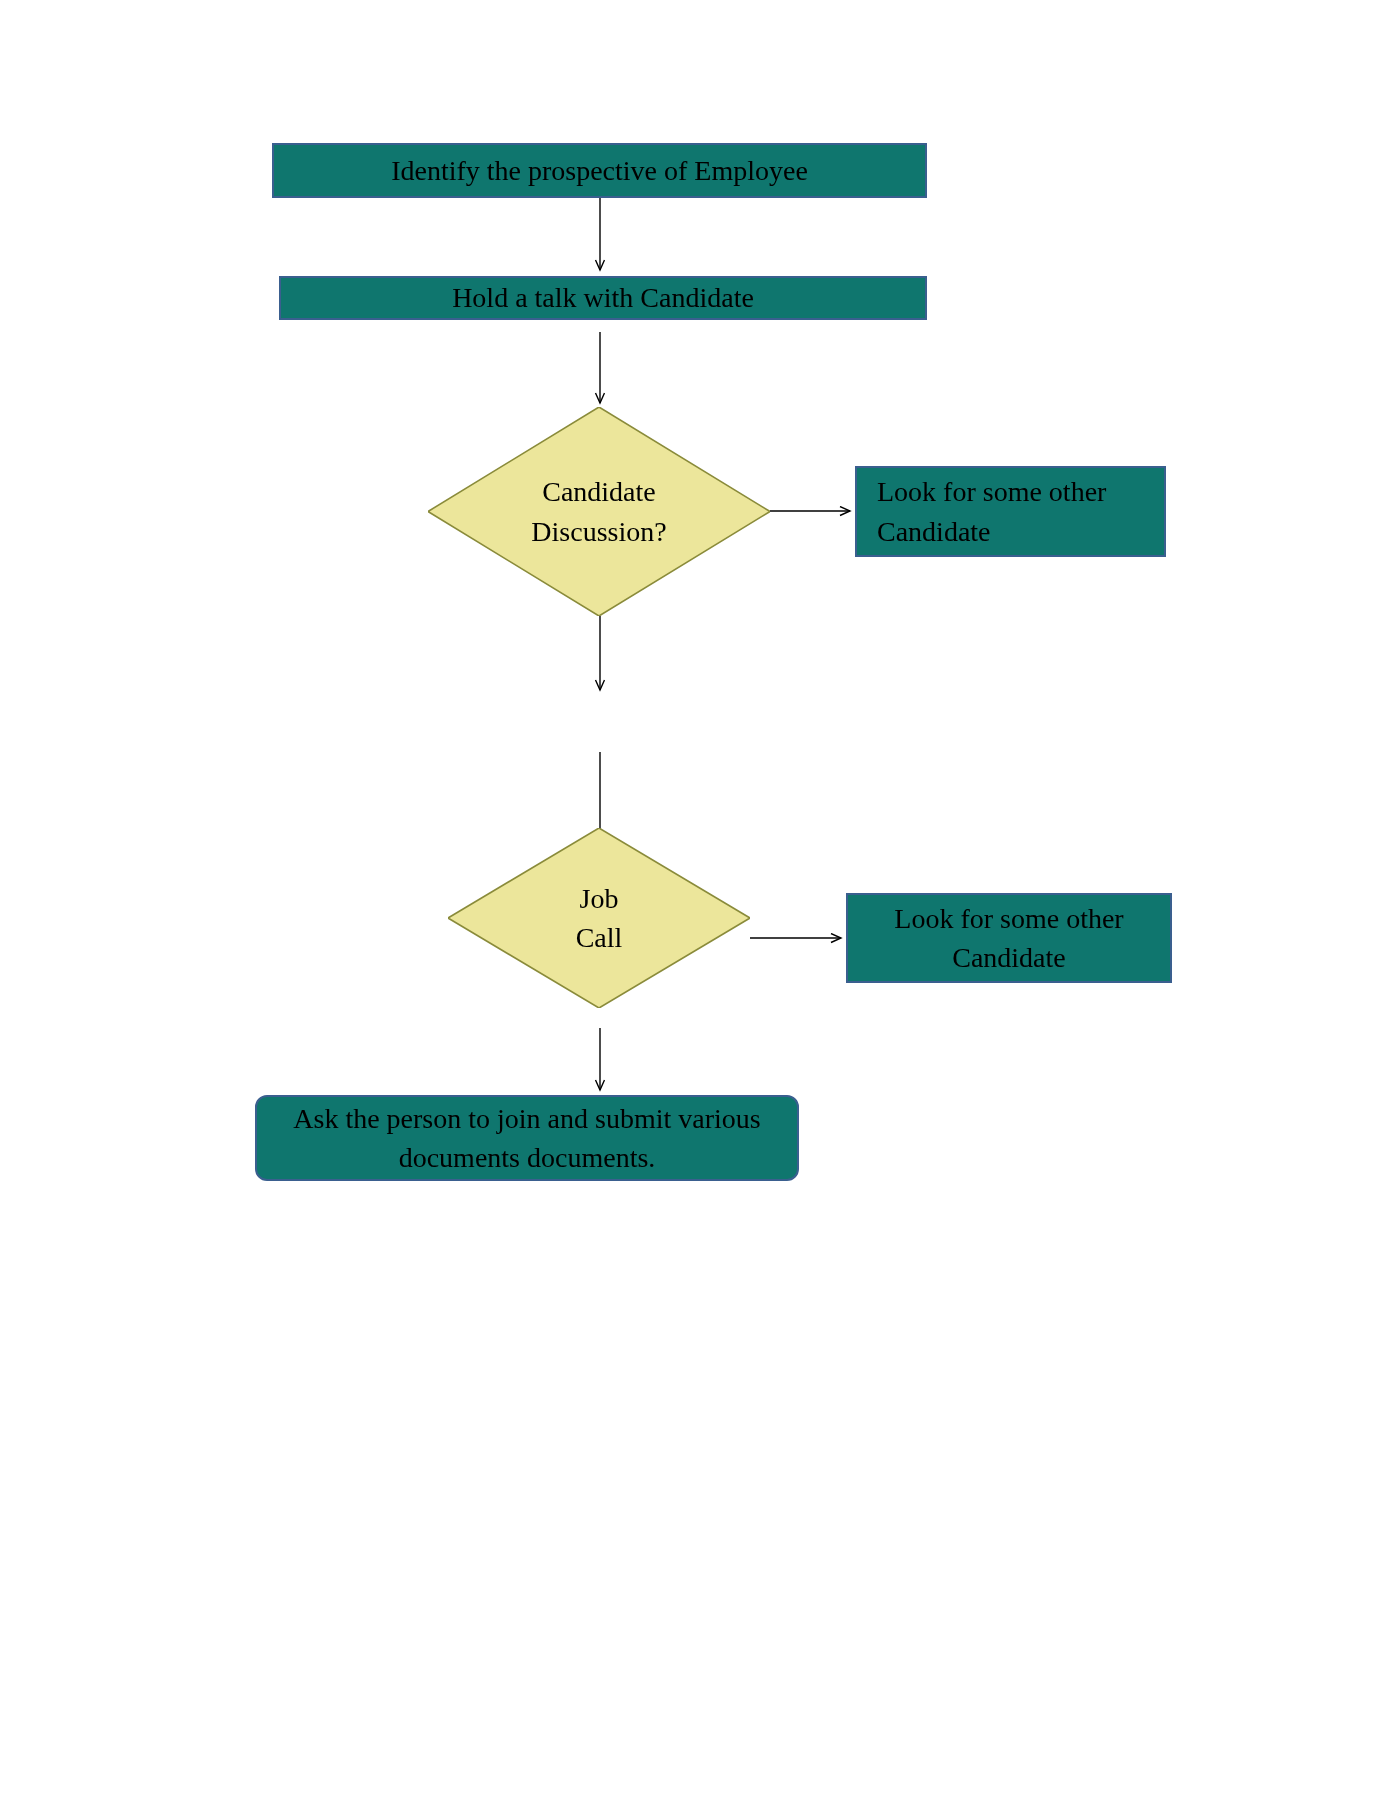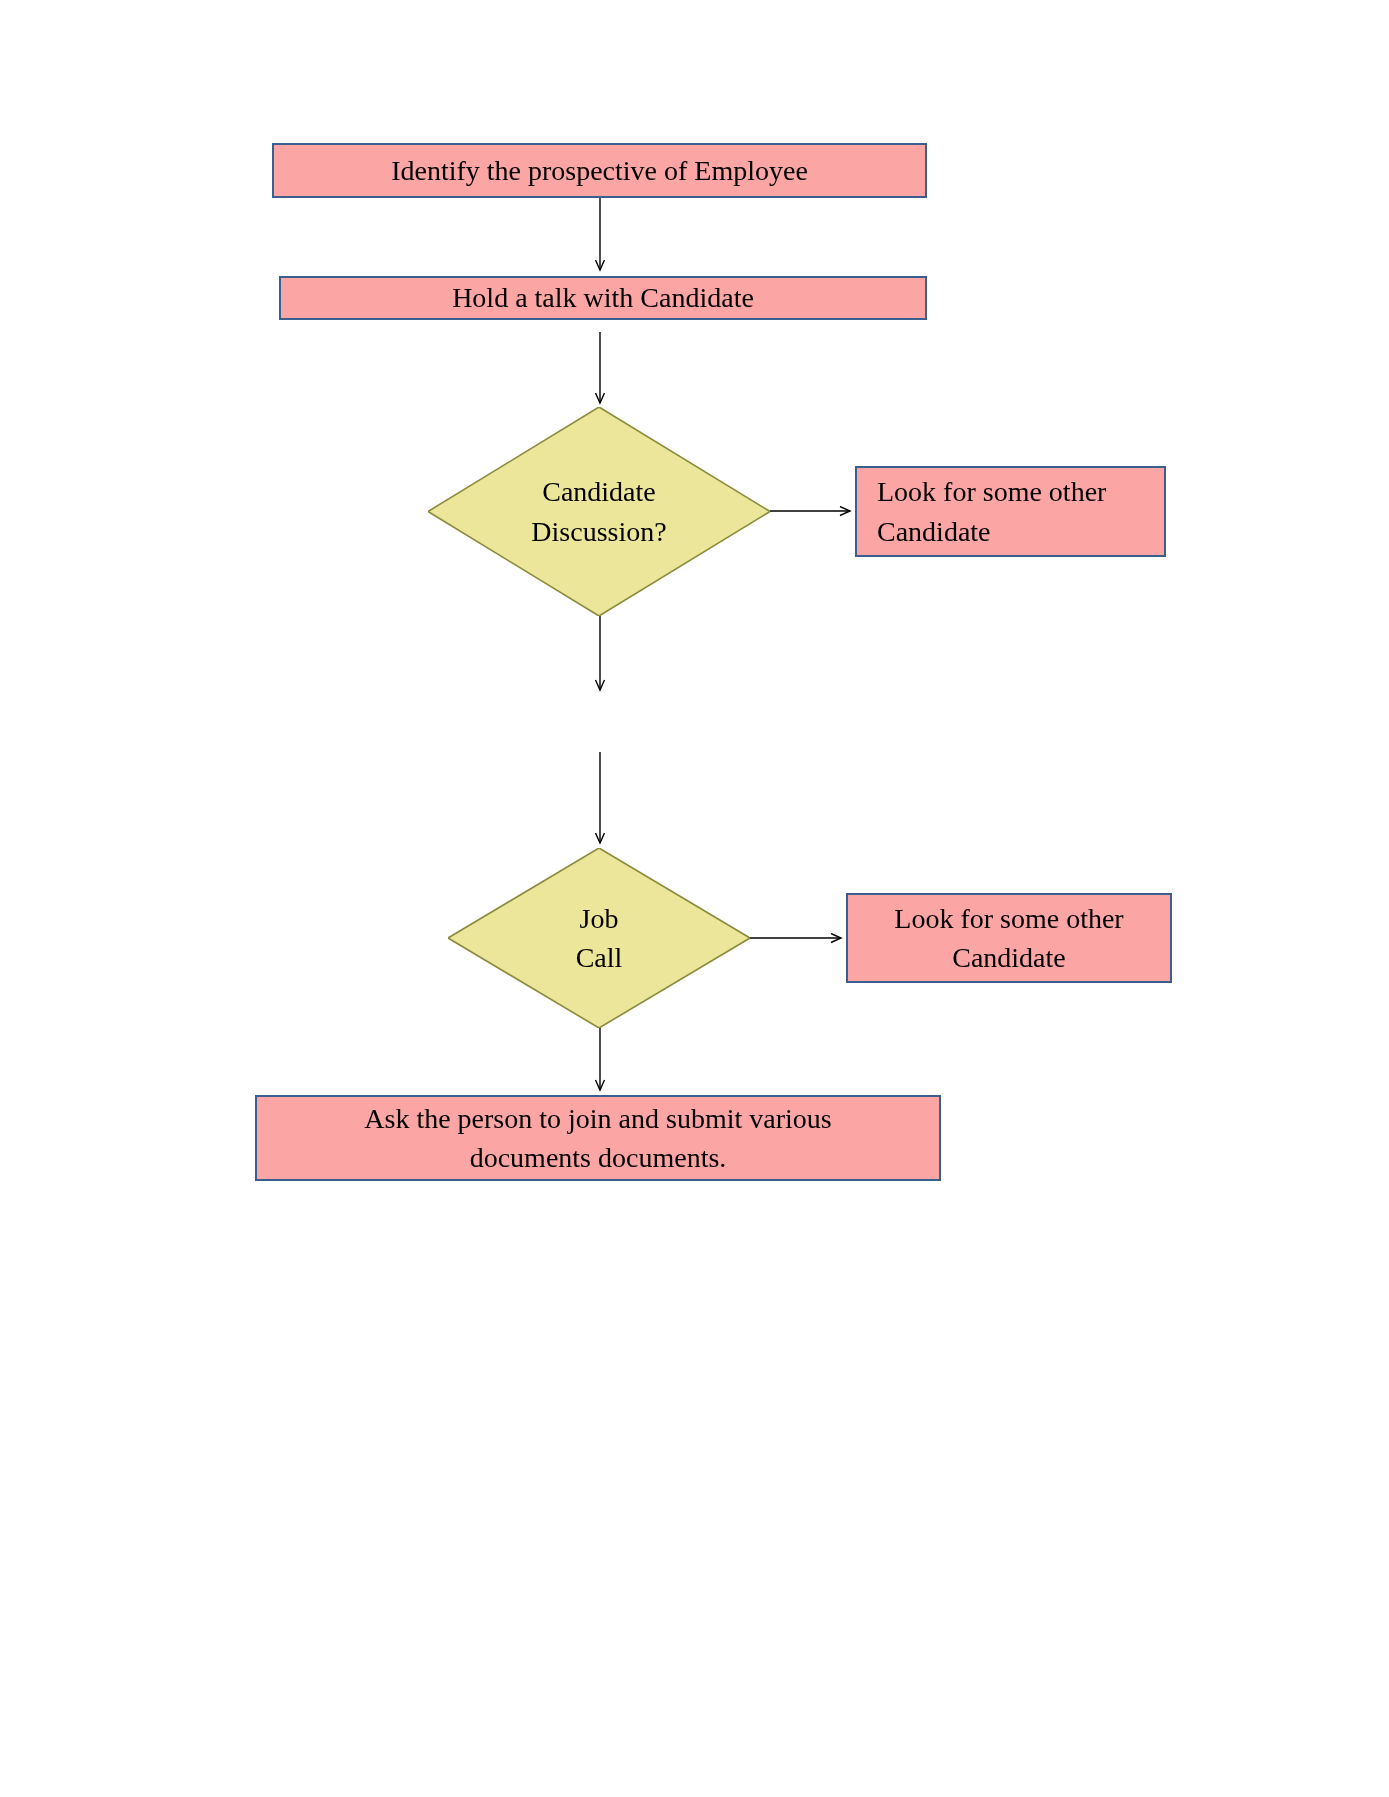--- a/index.html
+++ b/index.html
@@ -21,21 +21,21 @@
     box-sizing: border-box;
     display: flex;
     flex-direction: column;
     align-items: center;
     justify-content: center;
     text-align: center;
     font-size: 28px;
     line-height: 1.4;
   }
   .rect-node {
-    background: #fca5a5;
+    background: #0f766e;
     border: 2px solid #3a5f8f;
   }
   .rect-node.left-text {
     align-items: flex-start;
     text-align: left;
     padding-left: 20px;
     padding-right: 10px;
   }
   .diamond-node {
     background: transparent;
@@ -100,33 +100,33 @@
       <span class="label-line">Discussion?</span>
     </div>
   </div>
 
   <div class="node rect-node left-text" style="left:855px; top:466px; width:311px; height:91px;">
     <span class="label-line">Look for some other</span>
     <span class="label-line">Candidate</span>
   </div>
 
 
-  <div class="node diamond-node" style="left:448px; top:848px; width:302px; height:180px;">
+  <div class="node diamond-node" style="left:448px; top:828px; width:302px; height:180px;">
     <svg class="diamond-shape" viewBox="0 0 100 100" preserveAspectRatio="none" xmlns="http://www.w3.org/2000/svg">
       <polygon points="50,0 100,50 50,100 0,50" fill="#ece69b" stroke="#8a8b3a" stroke-width="1.6" vector-effect="non-scaling-stroke"></polygon>
     </svg>
     <div class="diamond-label">
       <span class="label-line">Job</span>
       <span class="label-line">Call</span>
     </div>
   </div>
 
   <div class="node rect-node" style="left:846px; top:893px; width:326px; height:90px;">
     <span class="label-line">Look for some other</span>
     <span class="label-line">Candidate</span>
   </div>
 
-  <div class="node rect-node" style="left:255px; top:1095px; width:686px; height:86px;">
+  <div class="node rect-node" style="left:255px; top:1095px; width:544px; height:86px;border-radius:12px;">
     <span class="label-line">Ask the person to join and submit various</span>
     <span class="label-line">documents documents.</span>
   </div>
 
 </div>
 
 </body></html>

